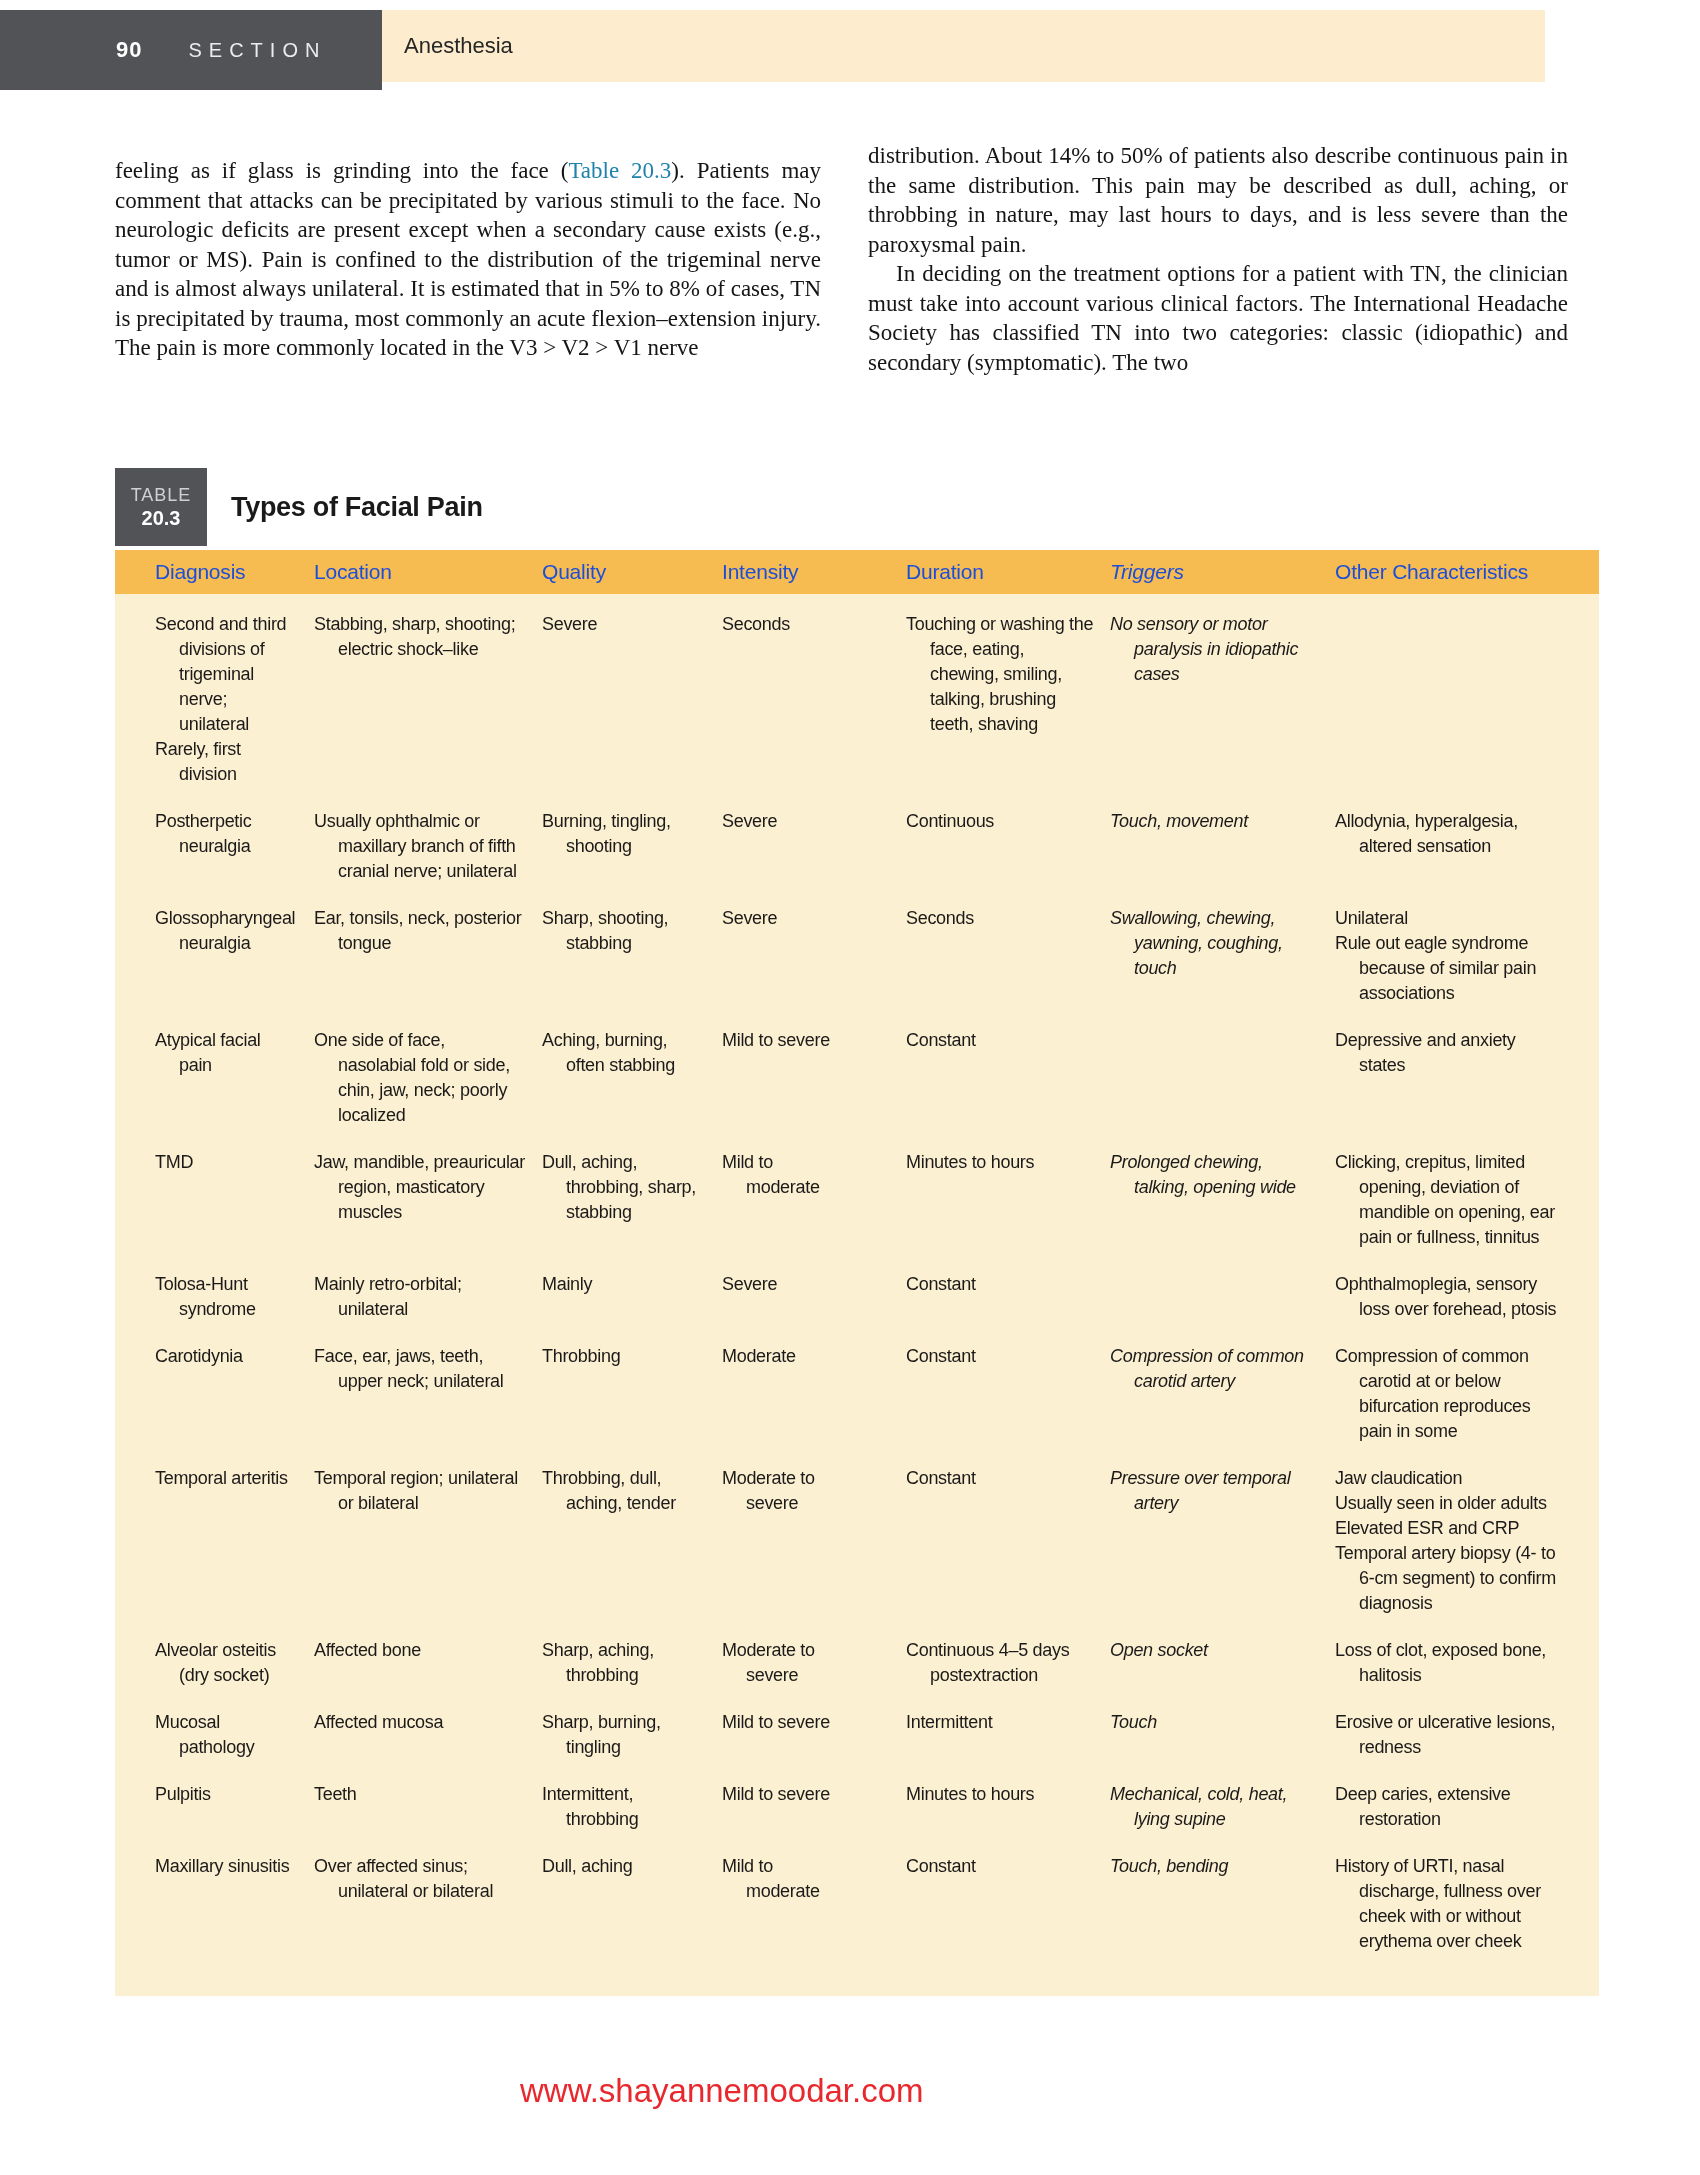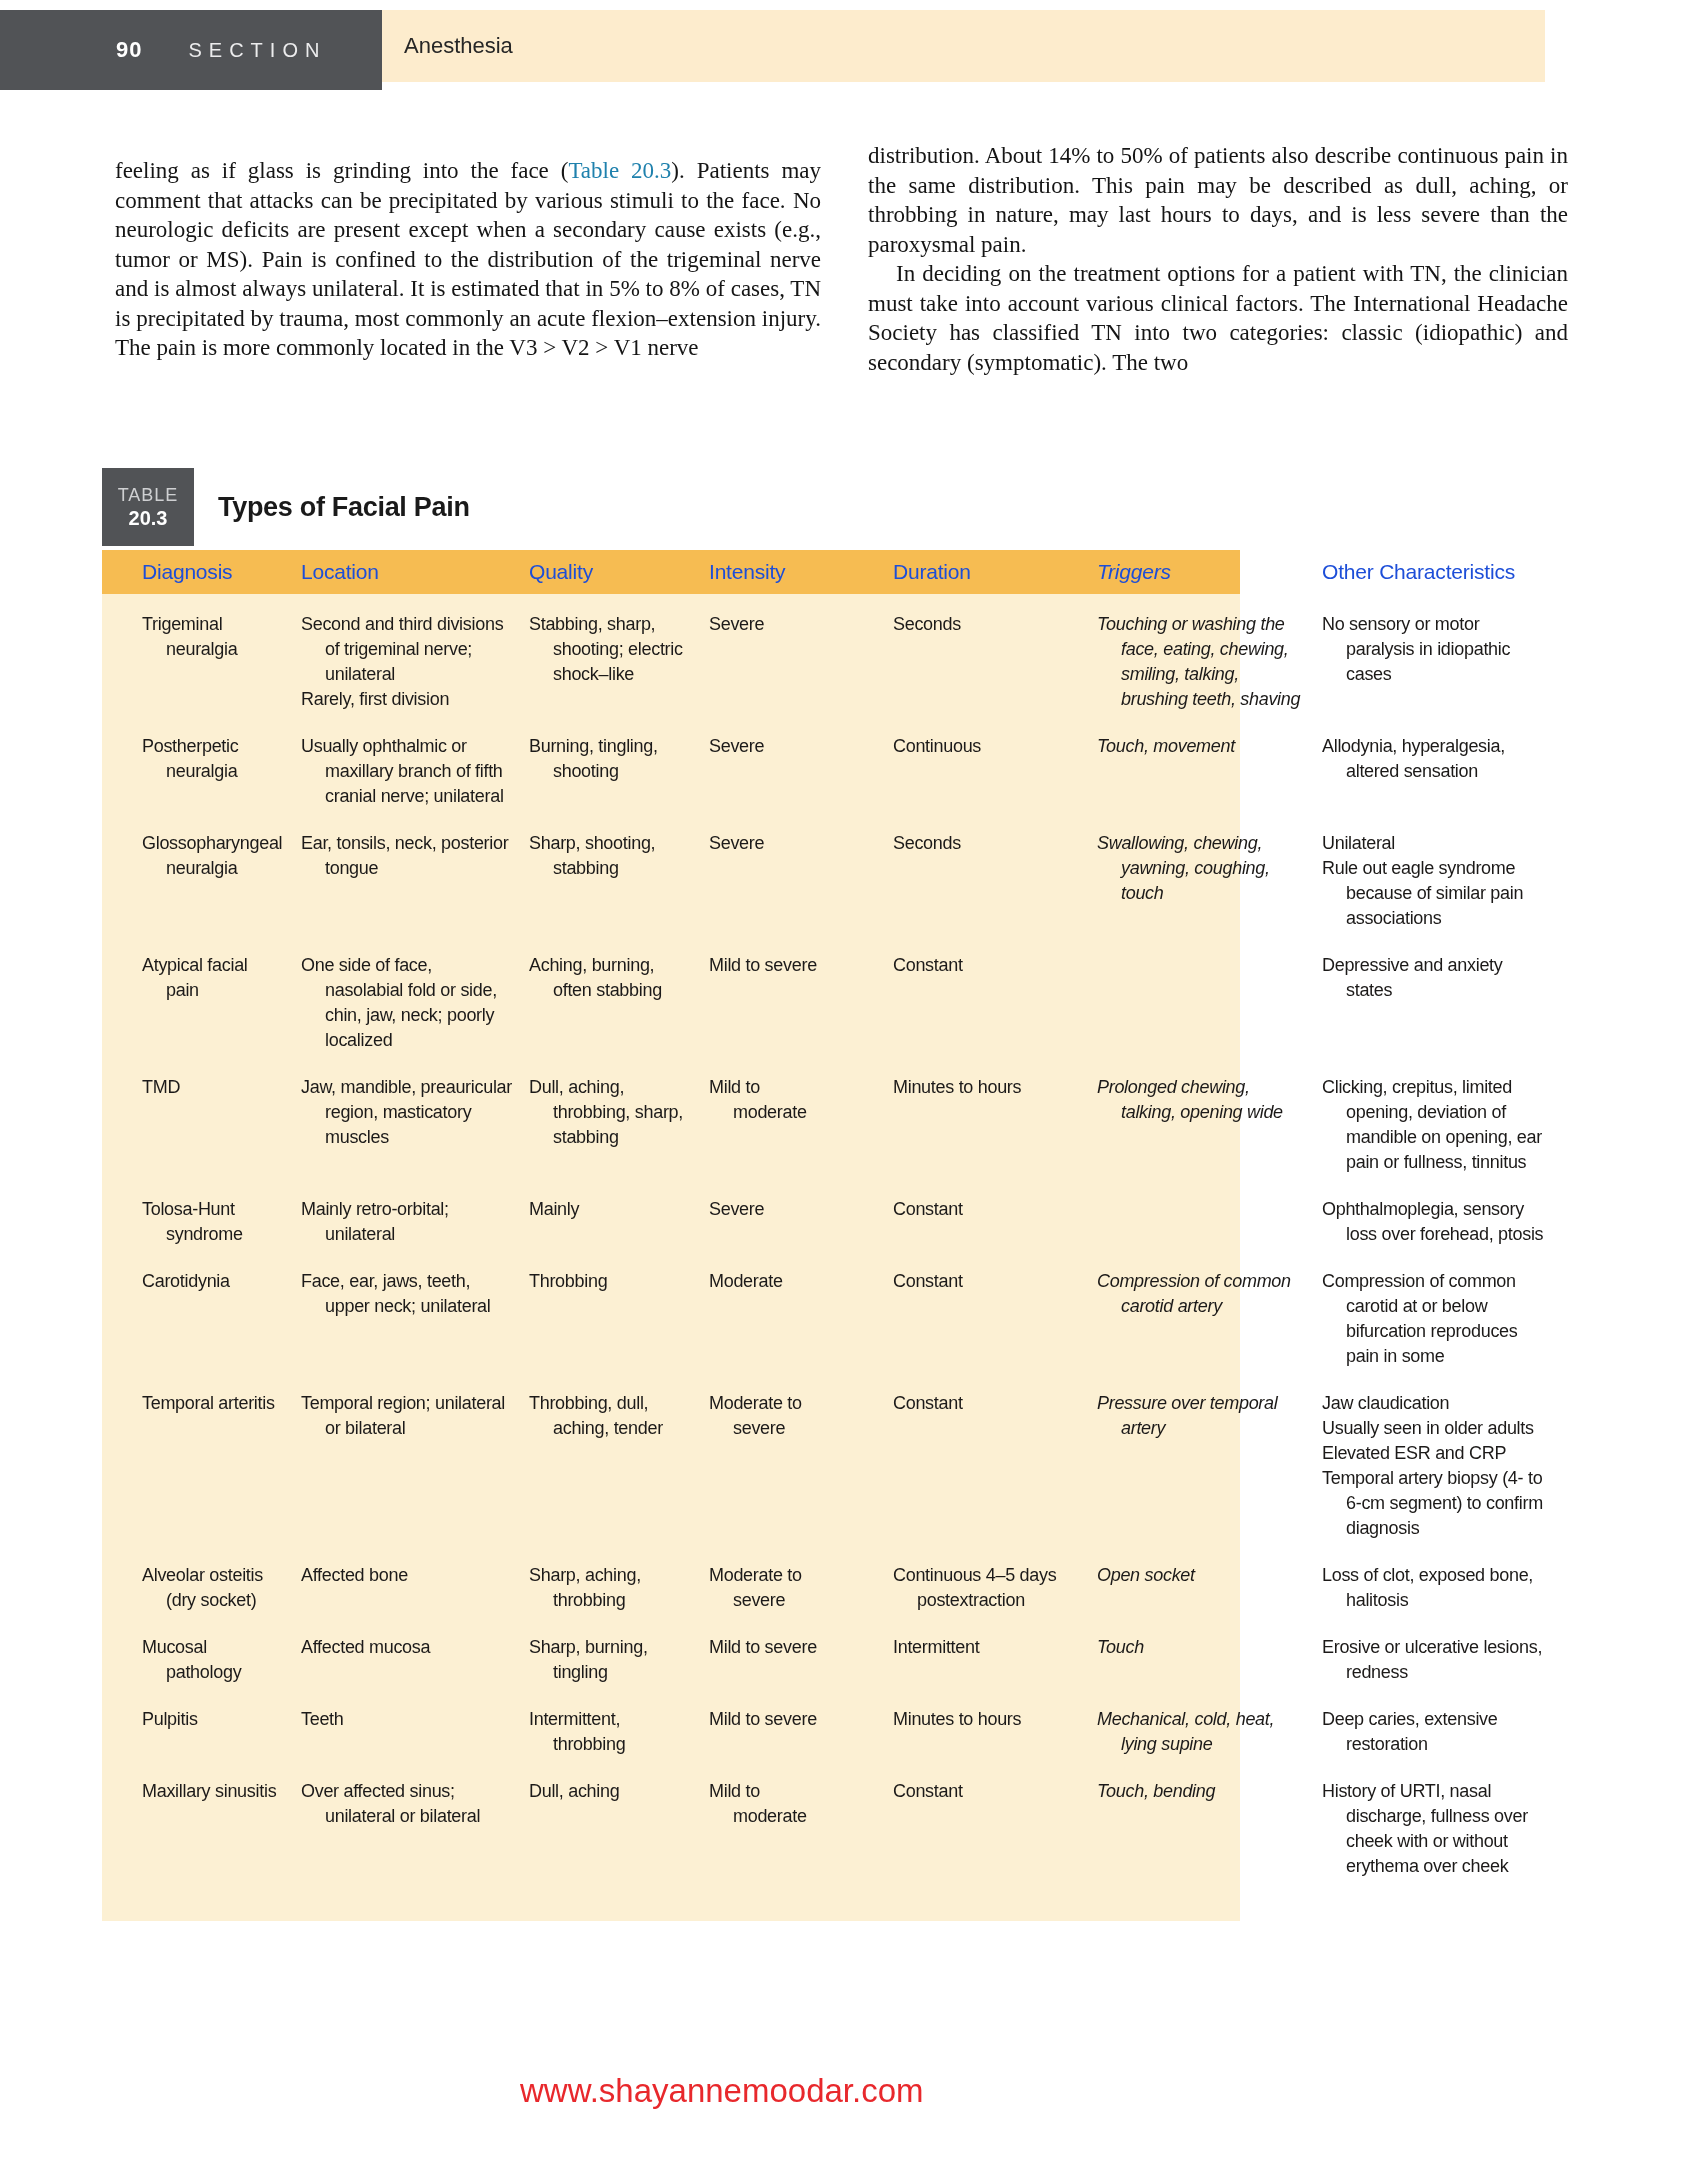--- a/index.html
+++ b/index.html
@@ -22,21 +22,21 @@
   
   .col-left{position:absolute;left:115px;top:156px;width:706px;}
   .col-right{position:absolute;left:868px;top:141px;width:700px;}
   .body-para{
     font-family:"Liberation Serif", serif;font-size:23px;line-height:29.5px;
     text-align:justify;color:#151515;margin:0;
   }
   .body-para.indent{text-indent:28px;}
   .tlink{color:#1f81ad;text-decoration:none;cursor:pointer;}
   
-  .table-wrap{position:absolute;left:102px;top:468px;width:1138px;}
+  .table-wrap{position:absolute;left:115px;top:468px;width:1484px;}
   .table-caption{display:flex;align-items:stretch;height:78px;}
   .caption-box{
     width:92px;background:#515356;color:#ffffff;display:flex;flex-direction:column;
     align-items:center;justify-content:center;flex:none;
   }
   .caption-box .t1{font-size:18px;color:#cfd0d2;letter-spacing:1px;line-height:21px;}
   .caption-box .t2{font-size:20px;font-weight:bold;line-height:24px;}
   .table-title{margin-left:24px;align-self:center;font-size:27px;font-weight:bold;color:#1a1a1a;letter-spacing:-0.3px;}
   .thead{
     display:flex;background:#f6bc52;margin-top:4px;padding:10px 0 10px 40px;
@@ -97,23 +97,20 @@
         <div class="hcell">Location</div>
         <div class="hcell">Quality</div>
         <div class="hcell">Intensity</div>
         <div class="hcell">Duration</div>
         <div class="hcell">Triggers</div>
         <div class="hcell">Other Characteristics</div>
       </div>
     <div class="tbody">
         <div class="trow">
           <div class="cell">
-            <div class="para">Trigeminal neuralgia</div>
-          </div>
-          <div class="cell">
             <div class="para">Second and third divisions of trigeminal nerve; unilateral</div>
             <div class="para">Rarely, first division</div>
           </div>
           <div class="cell">
             <div class="para">Stabbing, sharp, shooting; electric shock–like</div>
           </div>
           <div class="cell">
             <div class="para">Severe</div>
           </div>
           <div class="cell">

